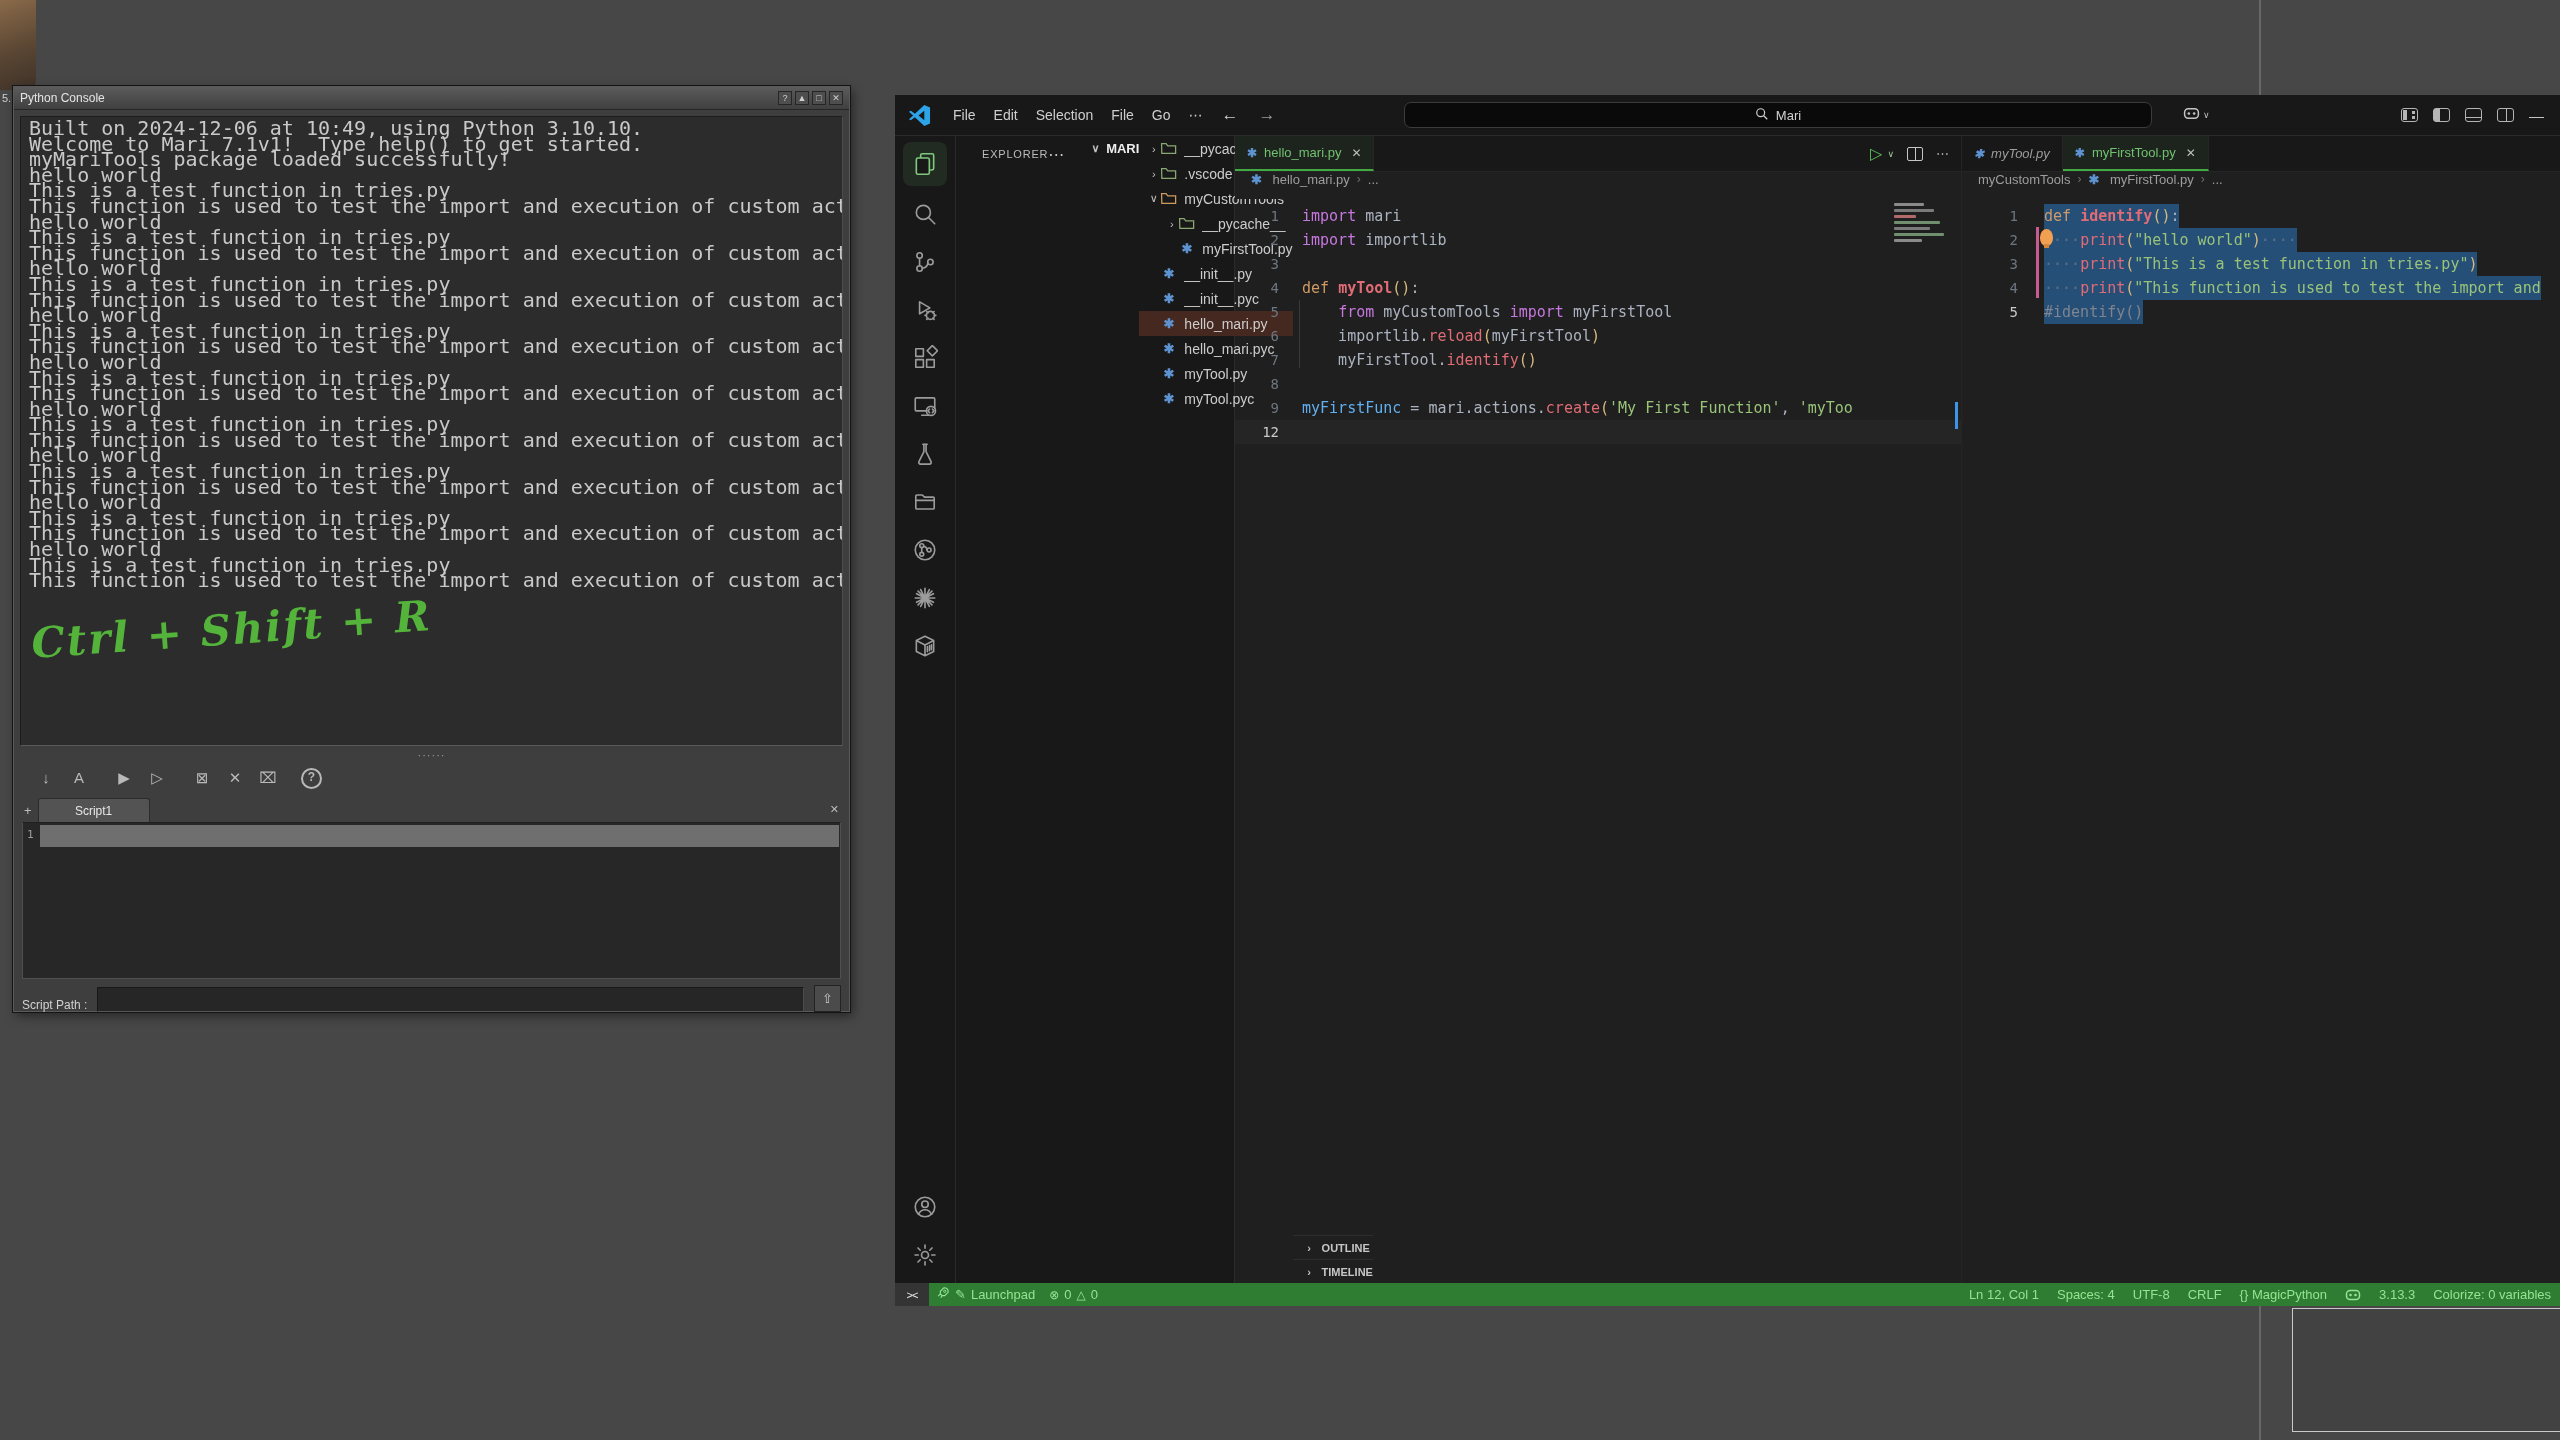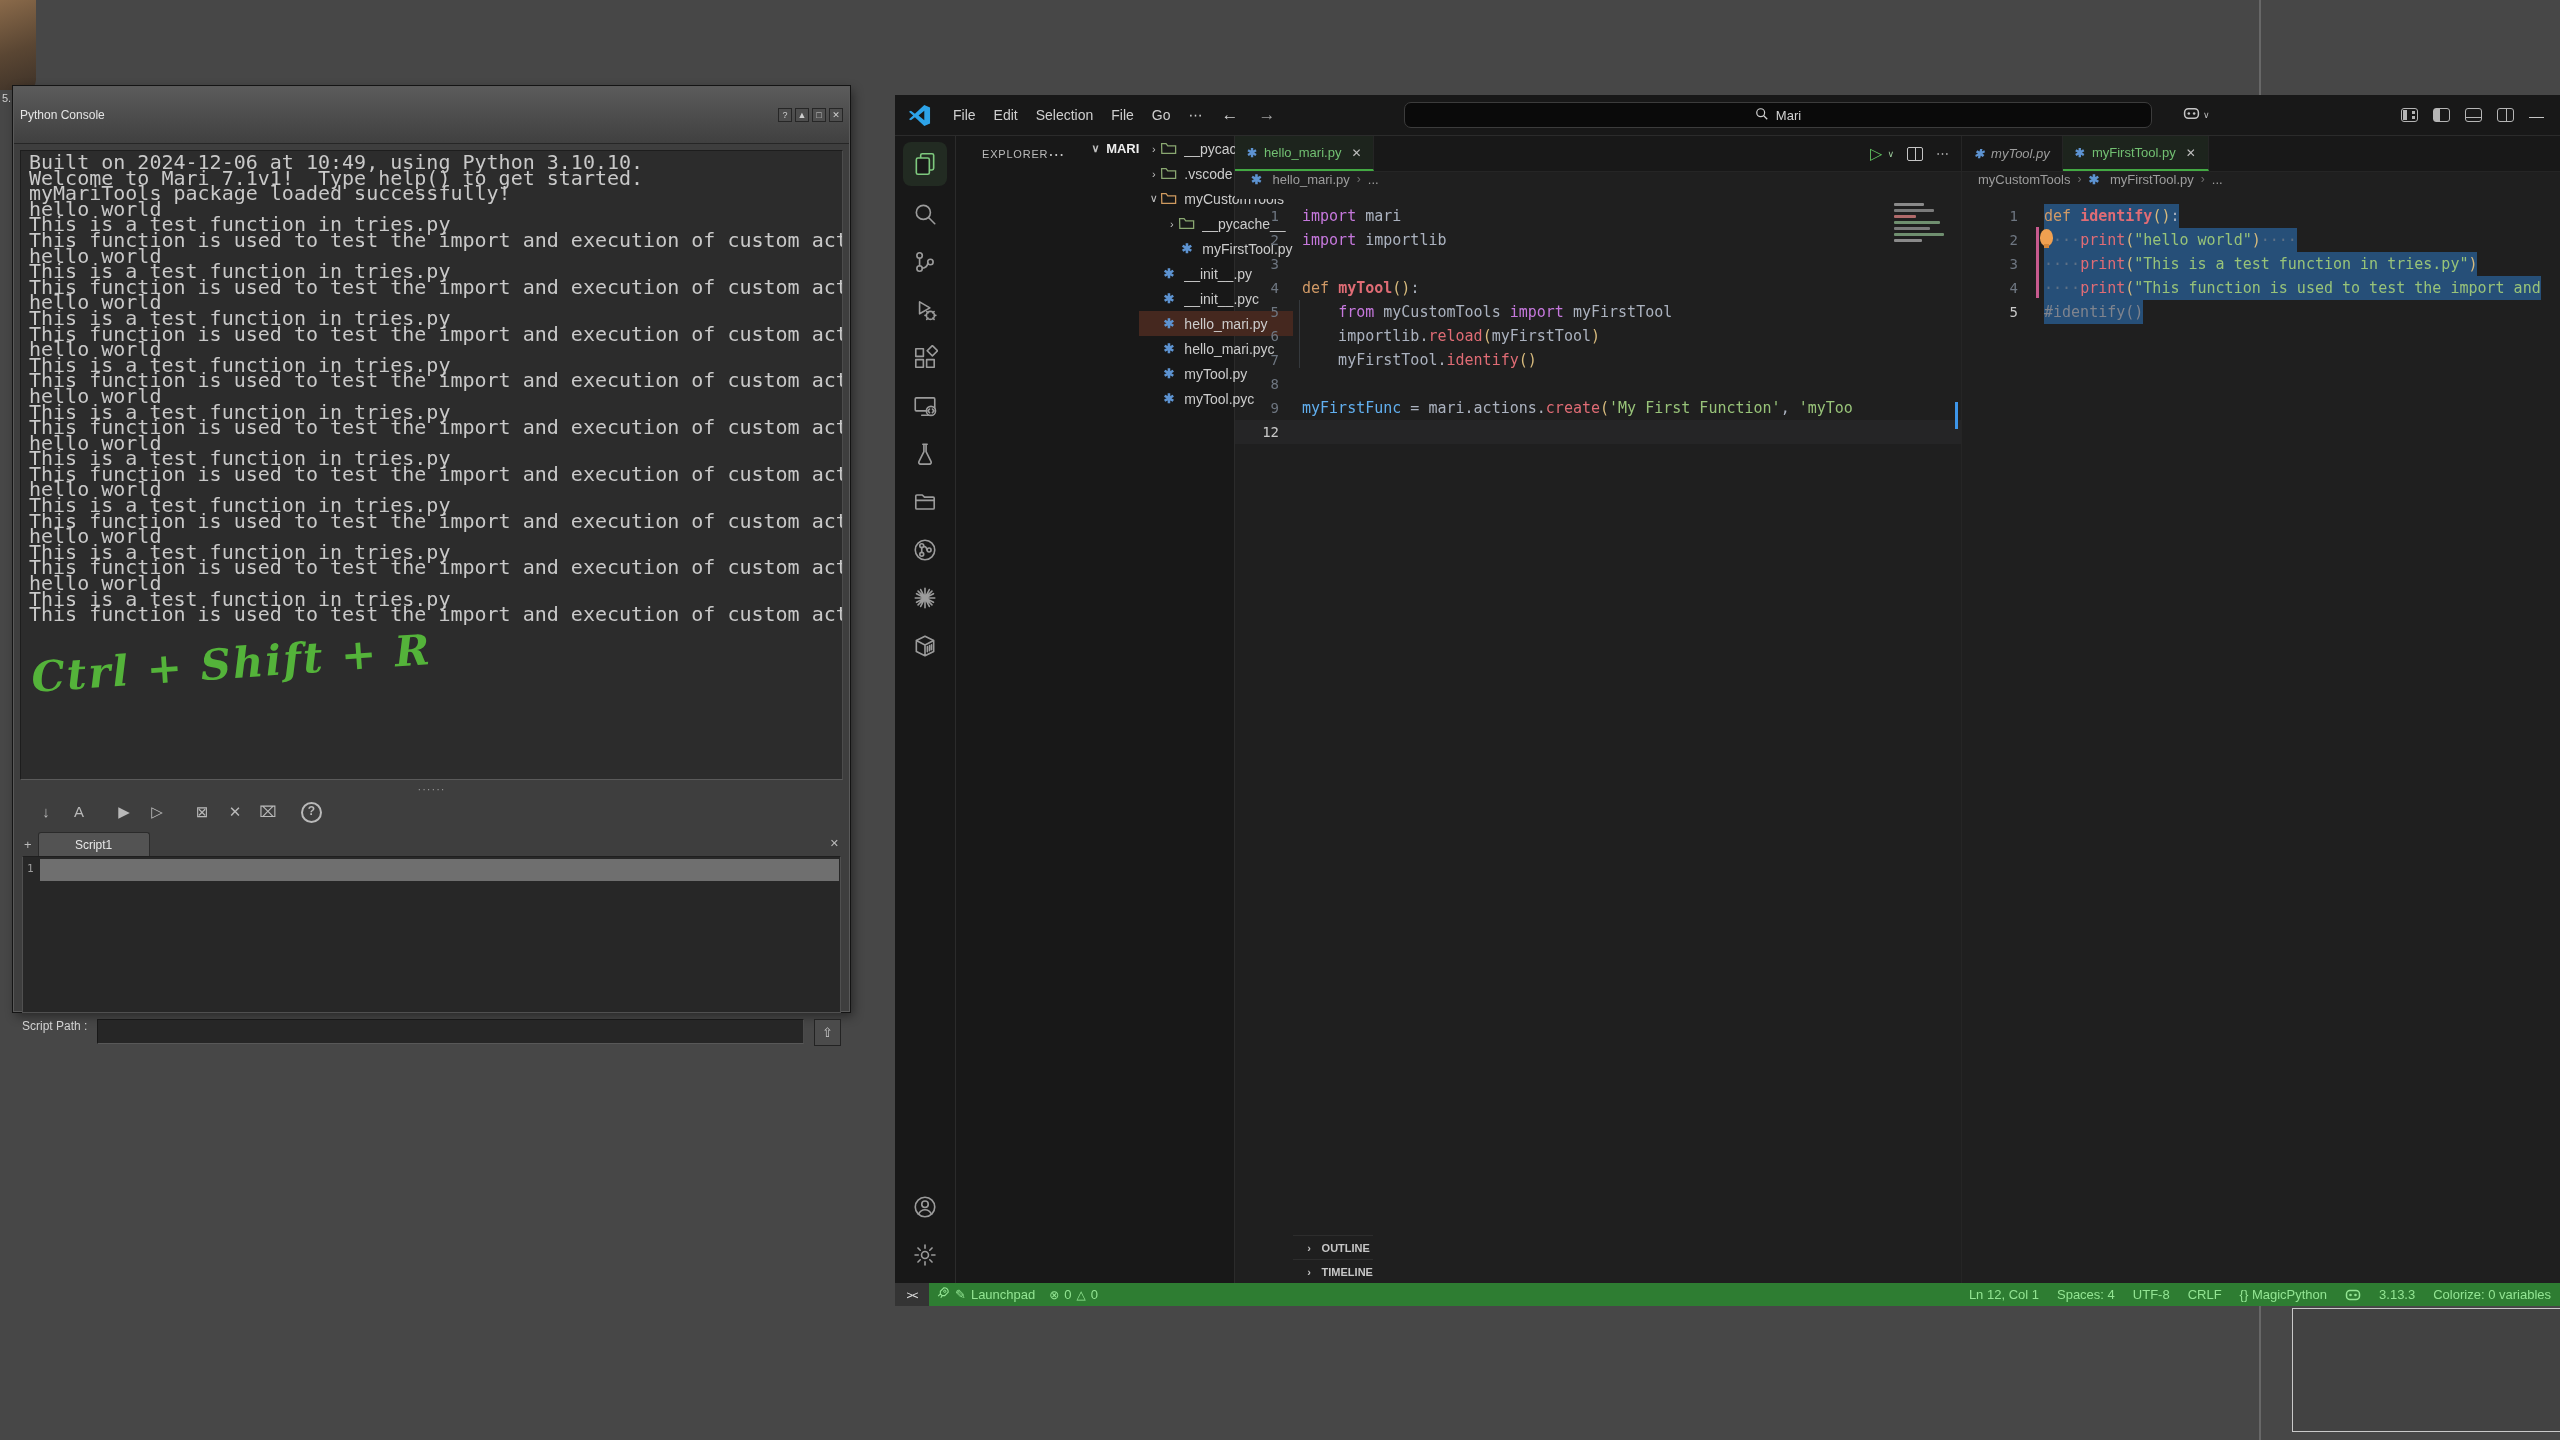--- a/index.html
+++ b/index.html
@@ -4,40 +4,40 @@
 <style>
   html,body{margin:0;padding:0;background:#474747}
   .page{position:relative;width:2560px;height:1440px;overflow:hidden;background:#474747;font-family:"Liberation Sans",sans-serif}
   
   .photo-frag{position:absolute;left:0;top:0;width:36px;height:90px;background:linear-gradient(160deg,#8a6a4a,#5a4633 55%,#3e3228);border-bottom-right-radius:10px}
   .frag-label{position:absolute;left:2px;top:92px;font-size:11px;color:#cfcfcf}
   .vline{position:absolute;left:2259px;top:0;width:2px;height:1440px;background:rgba(235,235,235,.20)}
   .white-box{position:absolute;left:2292px;top:1308px;right:0;height:122px;border:1px solid #c9c9c9;border-right:none;background:rgba(30,30,30,.12)}
   
   .mari{position:absolute;left:13px;top:86px;width:837px;height:926px;background:#3e3e3e;border:1px solid #5a5a5a;outline:1px solid #141414;box-shadow:3px 4px 10px rgba(0,0,0,.45);display:flex;flex-direction:column;box-sizing:border-box}
-  .mari-titlebar{height:22px;flex:none;background:linear-gradient(#5b5b5b,#404040);display:flex;align-items:center;padding:17px 6px;border-bottom:1px solid #262626}
+  .mari-titlebar{height:22px;flex:none;background:linear-gradient(#5b5b5b,#404040);display:flex;align-items:center;padding:0 6px;border-bottom:1px solid #262626}
   .mari-title{font-size:12px;color:#e5e5e5}
   .mari-btns{margin-left:auto;display:flex;gap:3px}
   .mbtn{width:14px;height:14px;background:#4e4e4e;border:1px solid #262626;color:#cfcfcf;font-size:9px;line-height:13px;text-align:center;box-sizing:border-box}
   .mari-output{position:relative;margin:6px;height:630px;flex:none;background:#2c2c2c;border:1px solid #1d1d1d;border-bottom-color:#5a5a5a;border-right-color:#4c4c4c;padding:4px 8px;overflow:hidden;box-sizing:border-box}
   #console-pre{margin:0;font-family:"DejaVu Sans Mono",monospace;font-size:20px;line-height:15.6px;color:#c9c9c9;white-space:pre}
   .hand{position:absolute;left:10px;top:488px;font-family:"DejaVu Serif",serif;font-style:italic;font-size:42px;font-weight:bold;color:#54b33a;transform:rotate(-4deg);letter-spacing:2px}
   .mari-splitter{height:9px;flex:none;text-align:center;color:#9a9a9a;font-size:11px;line-height:6px;letter-spacing:1px}
   .mari-toolbar{display:flex;align-items:center;gap:9px;padding:2px 0 2px 20px;height:30px;flex:none}
   .micon{width:24px;height:24px;color:#b9b9b9;font-size:15px;line-height:24px;text-align:center}
   .micon:nth-child(3),.micon:nth-child(5),.micon:nth-child(8){margin-left:12px}
   .micon.help{border:2px solid #b9b9b9;border-radius:50%;width:17px;height:17px;line-height:14px;font-size:12px;font-weight:bold}
   .mari-tabs{height:27px;flex:none;display:flex;align-items:flex-end;padding:0 10px}
   .mtab-add{color:#bbb;font-size:13px;margin:0 6px 4px 0}
   .mtab{width:112px;height:24px;background:#535353;border:1px solid #2b2b2b;border-bottom:none;border-radius:3px 3px 0 0;color:#e8e8e8;font-size:12px;text-align:center;line-height:24px;box-sizing:border-box}
   .mtab-close{margin-left:auto;color:#bbb;font-size:11px;margin-bottom:6px}
   .mari-editor{position:relative;margin:0 8px;height:157px;flex:none;background:#272727;border:1px solid #505050;border-top-color:#1f1f1f;box-sizing:border-box}
   .mline-no{position:absolute;left:4px;top:5px;font-size:11px;color:#9d9d9d;font-family:"DejaVu Sans Mono",monospace}
   .mcurrent-line{position:absolute;left:17px;right:1px;top:2px;height:22px;background:#6f6f6f}
-  .mari-path{display:flex;align-items:flex-start;padding:6px 8px;gap:10px;flex:none}
+  .mari-path{display:flex;align-items:flex-end;padding:6px 8px;gap:10px;flex:none}
   .mari-path label{font-size:12px;color:#d2d2d2;white-space:nowrap}
   .mpath-input{flex:1;height:25px;background:#262626;border:1px solid #181818;border-bottom-color:#585858;border-right-color:#4a4a4a;color:#ddd;box-sizing:border-box}
   .mpath-btn{width:27px;height:27px;background:#4b4b4b;border:1px solid #232323;color:#c9c9c9;font-size:13px;padding:0}
   
   .vsc{position:absolute;left:895px;top:95px;width:1665px;height:1211px;display:flex;flex-direction:column;background:#1f1f1f;color:#ccc}
   .vsc-titlebar{position:relative;height:40px;flex:none;background:#181818;display:flex;align-items:center;border-bottom:1px solid #2b2b2b}
   .logo{margin:0 13px;display:flex}
   .menus{display:flex}
   .menu-item{padding:0 9px;font-size:14px;color:#cfcfcf;height:26px;line-height:26px;border-radius:5px}
   .nav{font-size:17px;color:#cfcfcf;padding:0 10px}

